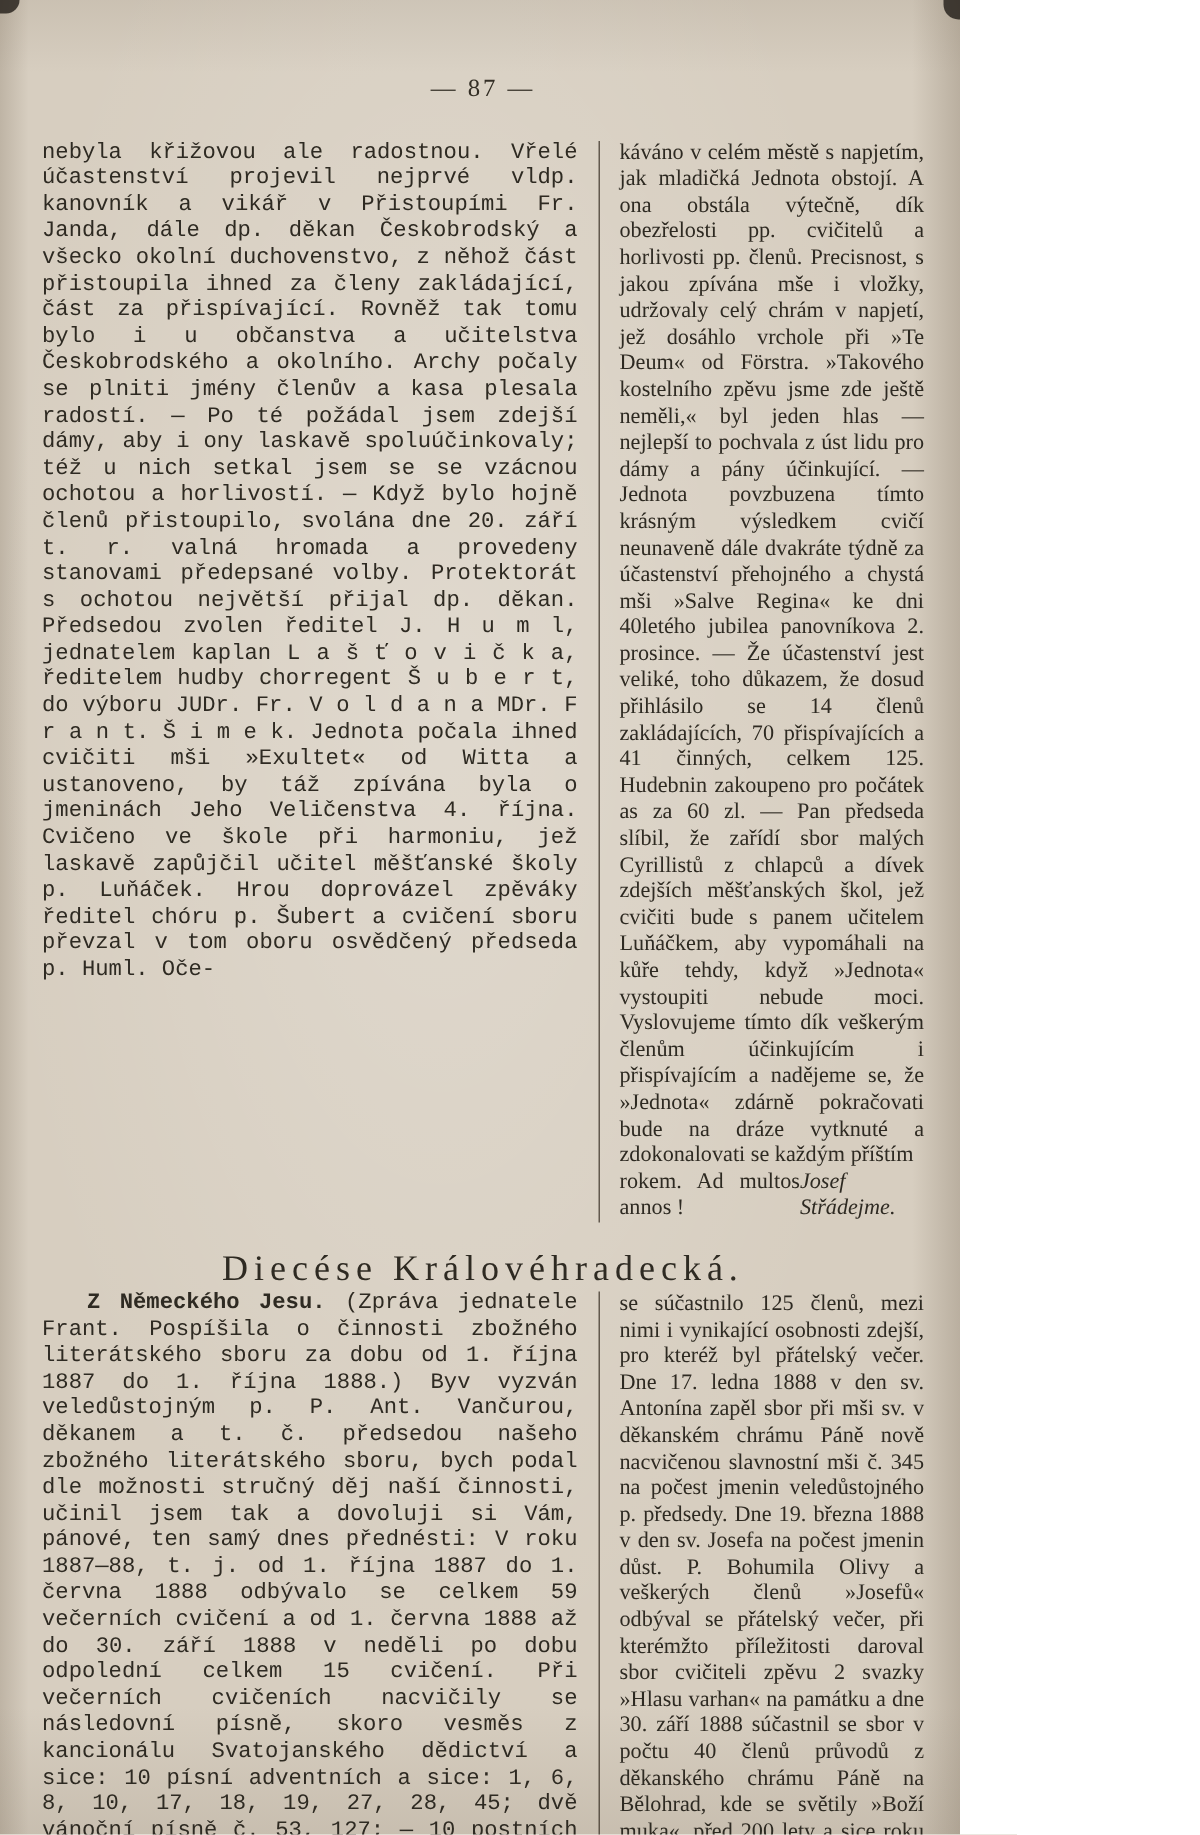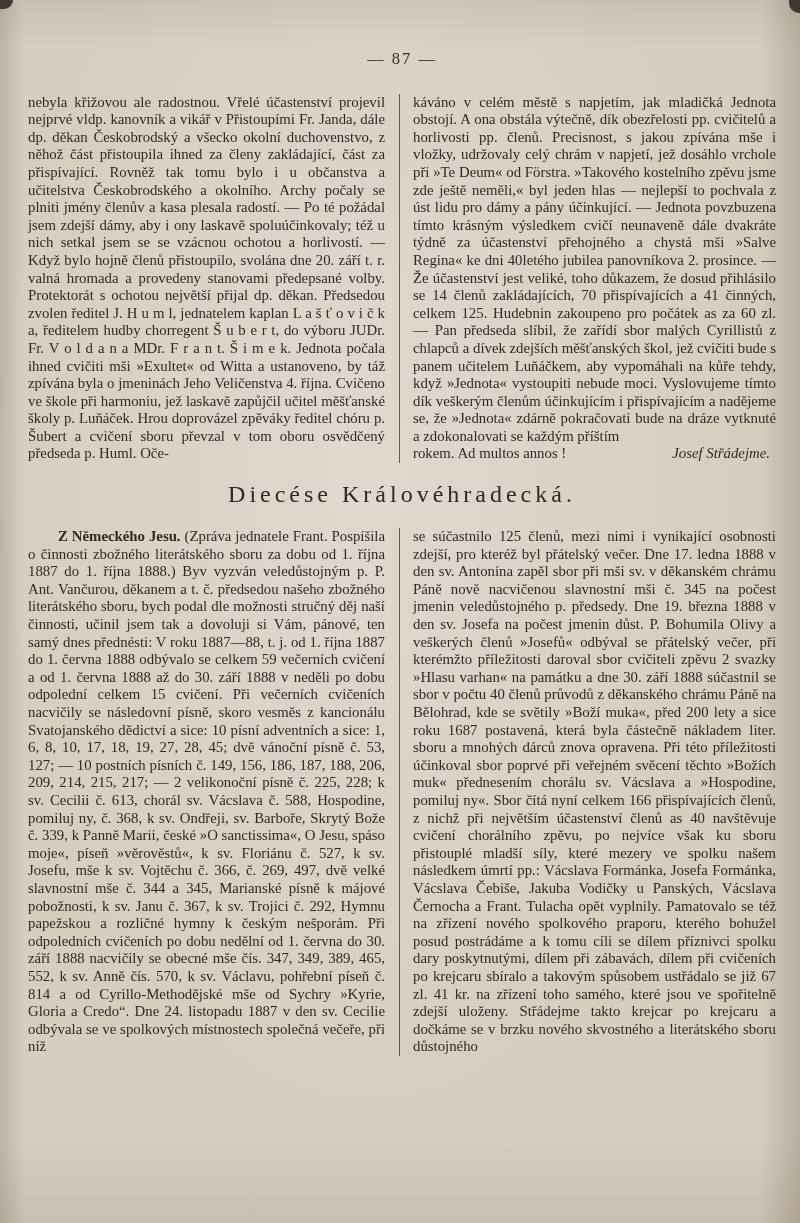--- a/index.html
+++ b/index.html
@@ -1,47 +1,47 @@
 <!DOCTYPE html>
 <html><head>
 <meta charset="utf-8">
 <style>
   html,body{margin:0;padding:0;}
   body{width:800px;height:1223px;overflow:hidden;}
   .page{
-    position:relative;width:800px;height:1223px;box-sizing:border-box;
+    position:relative;width:640px;height:1223px;box-sizing:border-box;
     padding:50px 24px 0 28px;
     color:#2e2a22;
     background:
       radial-gradient(ellipse at 46% 38%, rgba(255,255,255,0.22), rgba(255,255,255,0) 62%),
       linear-gradient(90deg, rgba(92,76,56,0.20) 0%, rgba(92,76,56,0) 3%, rgba(92,76,56,0) 95%, rgba(92,76,56,0.24) 100%),
       linear-gradient(180deg, rgba(92,76,56,0.10) 0%, rgba(92,76,56,0) 4%, rgba(92,76,56,0) 93%, rgba(92,76,56,0.12) 100%),
       #d7cec0;
     font-family:"Liberation Serif","DejaVu Serif",serif;
     font-size:14.8px;line-height:17.6px;
   }
   .corner{position:absolute;background:#201c16;opacity:.8;}
   .corner.tl{top:0;left:0;width:13px;height:9px;border-radius:0 0 10px 0;}
   .corner.tr{top:0;right:0;width:11px;height:13px;border-radius:0 0 0 10px;}
   .pagenum{
     text-align:center;font-size:16.5px;letter-spacing:2px;
     margin:0 0 26px 0;color:#332e25;
   }
   .cols{display:flex;align-items:stretch;}
   .col{box-sizing:border-box;text-align:justify;}
-  .col.left{width:372px;padding-right:14px;border-right:1px solid rgba(58,48,38,0.75);}
+  .col.left{width:372px;padding-right:14px;border-right:1px solid rgba(58,48,38,0.75);font-family:Liberation Mono, monospace;}
   .col.right{flex:1;padding-left:13px;}
   .col p{margin:0;}
   .lead{font-weight:bold;}
   .indent{text-indent:30px;}
   .sigline{display:flex;justify-content:space-between;align-items:baseline;}
   .sig{font-style:italic;padding-right:6px;}
   h1.diocese{
     font-weight:400;font-size:24px;letter-spacing:4px;line-height:28px;
-    text-align:center;margin:17px 0 20px 0;color:#2e2a22;
+    text-align:center;margin:17px 0 1px 0;color:#2e2a22;
   }
 </style>
 </head>
 <body>
 
 <div class="page">
 
   <div class="corner tl"></div>
   <div class="corner tr"></div>
 

